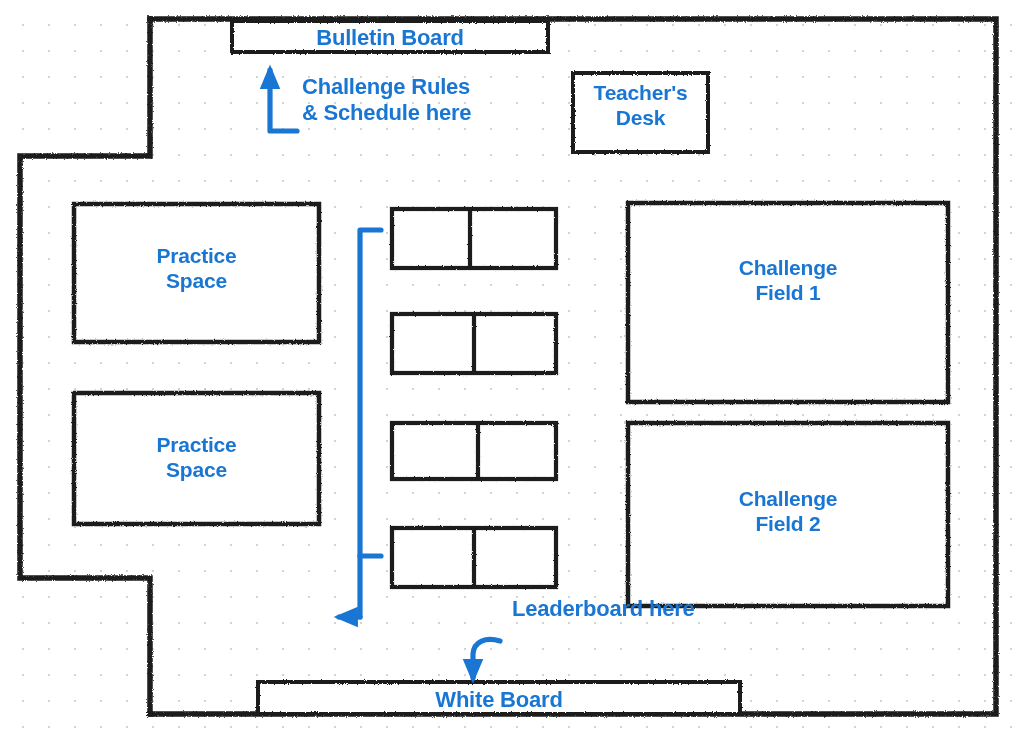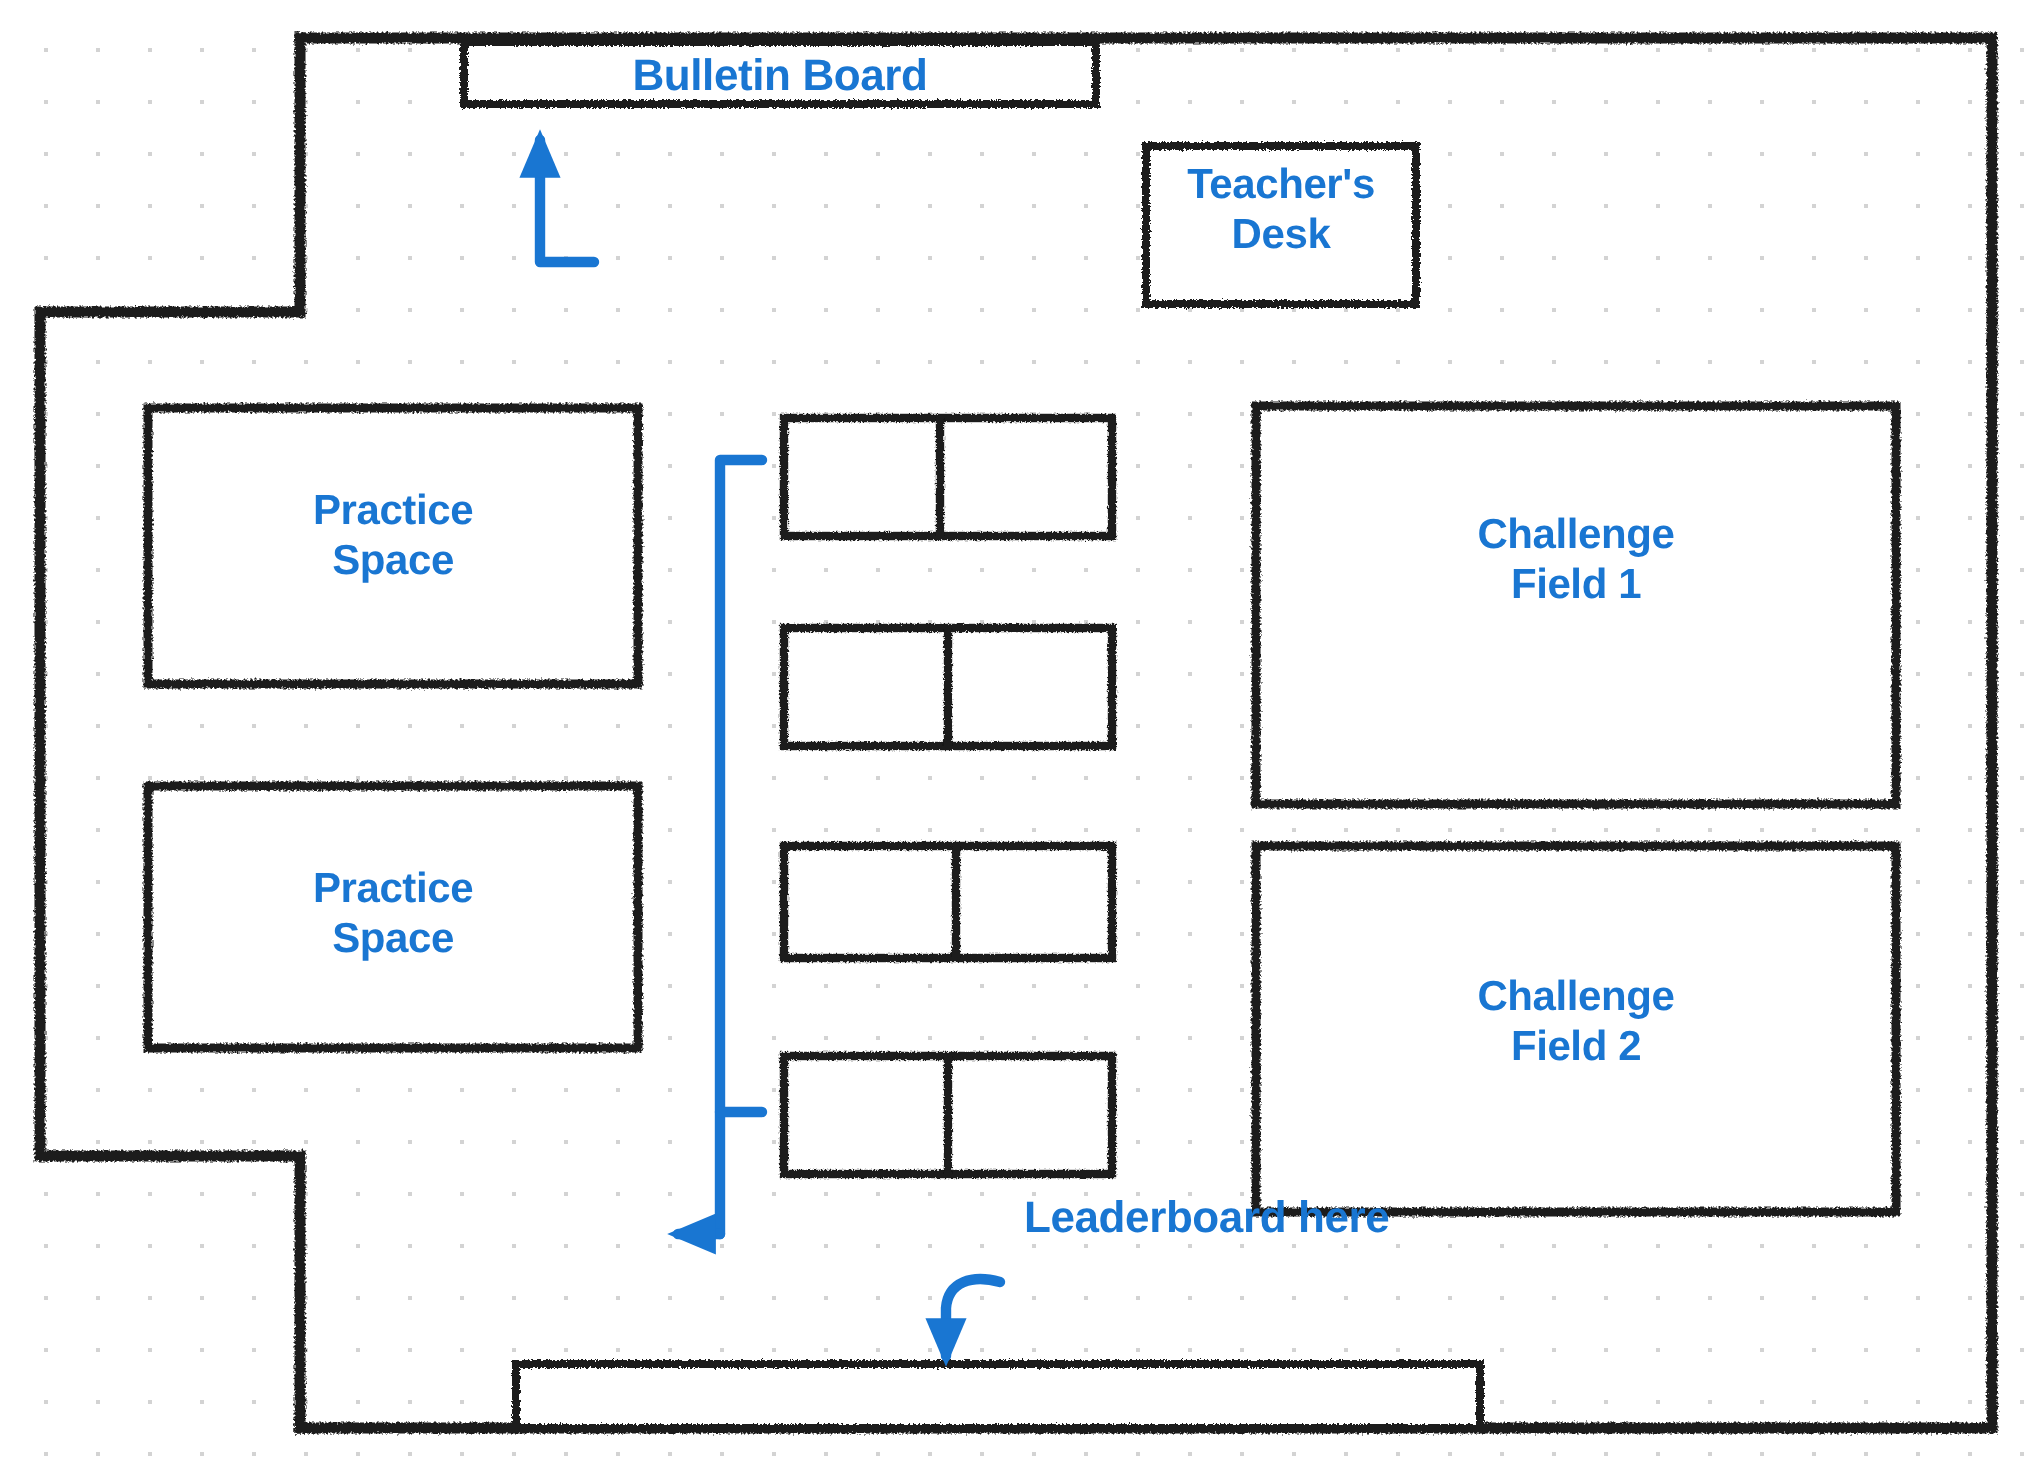--- a/index.html
+++ b/index.html
@@ -143,33 +143,36 @@
       <path d="M 360 617 L 339 617" marker-end="url(#arrowblue)"></path>
     </g>
 
     <g fill="none" stroke="#1976d2" stroke-width="5.2" stroke-linecap="round" stroke-linejoin="round">
       <path d="M 500 641 C 486 637 474 641 473 654 L 473 678" marker-end="url(#arrowblue)"></path>
     </g>
   </svg>
 
   <div class="lbl lbl-board" style="left:232px; top:25px; width:316px;">Bulletin Board</div>
 
+  <div class="lbl lbl-note" style="left:302px; top:74px; width:250px;">Challenge Rules
+&amp; Schedule here</div>
 
   <div class="lbl lbl-desk" style="left:573px; top:81px; width:135px;">Teacher's
 Desk</div>
 
   <div class="lbl lbl-room" style="left:74px; top:244px; width:245px;">Practice
 Space</div>
 
   <div class="lbl lbl-room" style="left:74px; top:433px; width:245px;">Practice
 Space</div>
 
   <div class="lbl lbl-room" style="left:628px; top:256px; width:320px;">Challenge
 Field 1</div>
 
   <div class="lbl lbl-room" style="left:628px; top:487px; width:320px;">Challenge
 Field 2</div>
 
 
   <div class="lbl lbl-note" style="left:512px; top:596px; width:260px;">Leaderboard here</div>
 
+  <div class="lbl lbl-board" style="left:258px; top:687px; width:482px;">White Board</div>
 
 </div>
 
 </body></html>

